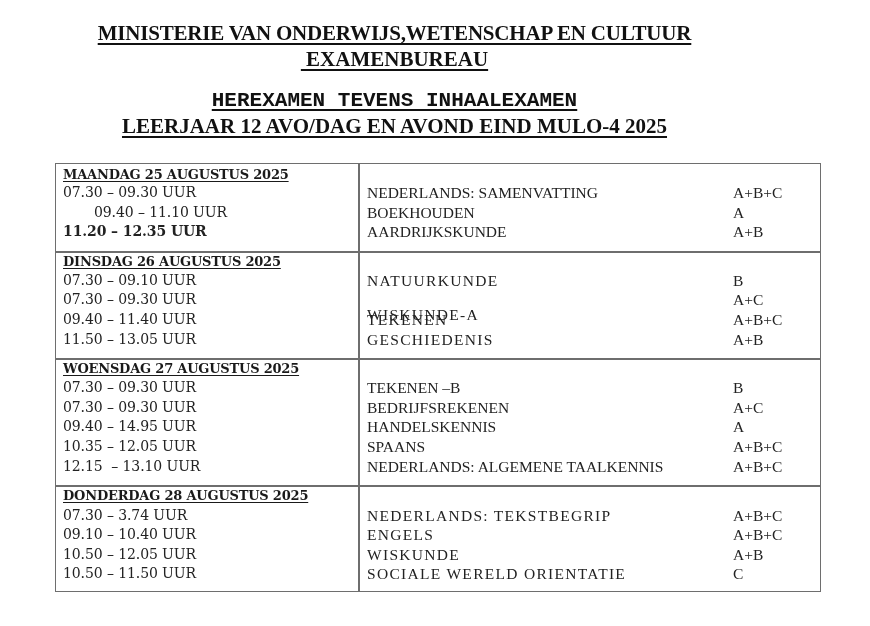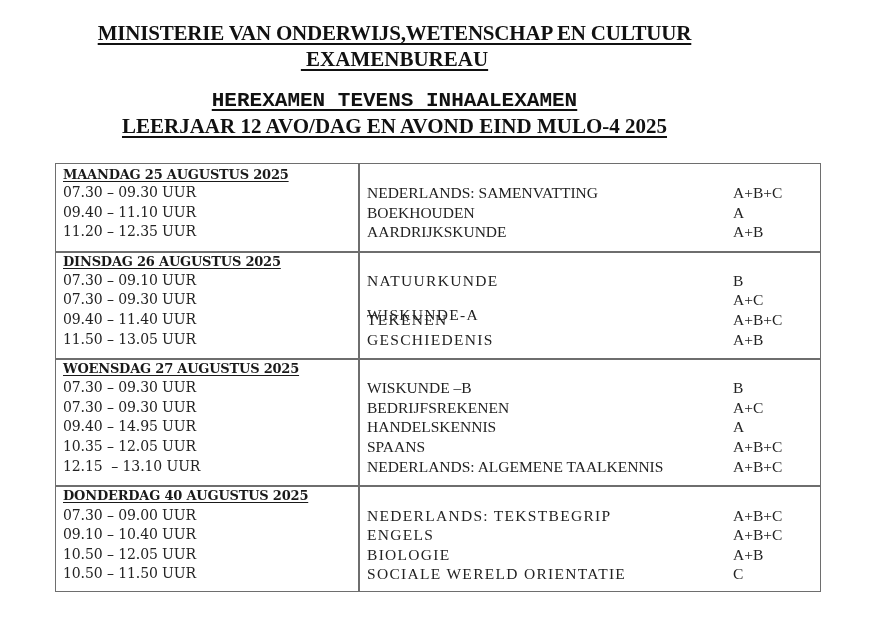--- a/index.html
+++ b/index.html
@@ -51,22 +51,22 @@
 <div class="header h4">LEERJAAR 12 AVO/DAG EN AVOND EIND MULO-4 2025</div>
 
 <div class="table"></div>
 <div class="vline"></div>
 <div class="hline" style="top:251px;"></div>
 <div class="hline" style="top:358px;"></div>
 <div class="hline" style="top:485px;"></div>
 
 <div class="day" style="top:167px;">MAANDAG 25 AUGUSTUS 2025</div>
 <div class="time" style="top:184px;">07.30 – 09.30 UUR</div>
-<div class="time" style="top:204px;">09.40 – 11.10 UUR</div>
-<div class="time" style="top:223px;">11.20 – 12.35 UUR</div>
+<div class="time" style="top:204px;margin-left:31px;">09.40 – 11.10 UUR</div>
+<div class="time" style="top:223px;font-weight:bold;">11.20 – 12.35 UUR</div>
 <div class="subj" style="top:184px;">NEDERLANDS: SAMENVATTING</div>
 <div class="subj" style="top:204px;">BOEKHOUDEN</div>
 <div class="subj" style="top:223px;">AARDRIJKSKUNDE</div>
 <div class="grp" style="top:184px;">A+B+C</div>
 <div class="grp" style="top:204px;">A</div>
 <div class="grp" style="top:223px;">A+B</div>
 
 <div class="day" style="top:254px;">DINSDAG 26 AUGUSTUS 2025</div>
 <div class="time" style="top:272px;">07.30 – 09.10 UUR</div>
 <div class="time" style="top:291px;">07.30 – 09.30 UUR</div>
@@ -80,36 +80,36 @@
 <div class="grp" style="top:291px;">A+C</div>
 <div class="grp" style="top:311px;">A+B+C</div>
 <div class="grp" style="top:331px;">A+B</div>
 
 <div class="day" style="top:361px;">WOENSDAG 27 AUGUSTUS 2025</div>
 <div class="time" style="top:379px;">07.30 – 09.30 UUR</div>
 <div class="time" style="top:399px;">07.30 – 09.30 UUR</div>
 <div class="time" style="top:418px;">09.40 – 14.95 UUR</div>
 <div class="time" style="top:438px;">10.35 – 12.05 UUR</div>
 <div class="time" style="top:458px;white-space:pre;">12.15  – 13.10 UUR</div>
-<div class="subj" style="top:379px;">WISKUNDE –B</div>
+<div class="subj" style="top:379px;">TEKENEN –B</div>
 <div class="subj" style="top:399px;">BEDRIJFSREKENEN</div>
 <div class="subj" style="top:418px;">HANDELSKENNIS</div>
 <div class="subj" style="top:438px;">SPAANS</div>
 <div class="subj" style="top:458px;">NEDERLANDS: ALGEMENE TAALKENNIS</div>
 <div class="grp" style="top:379px;">B</div>
 <div class="grp" style="top:399px;">A+C</div>
 <div class="grp" style="top:418px;">A</div>
 <div class="grp" style="top:438px;">A+B+C</div>
 <div class="grp" style="top:458px;">A+B+C</div>
 
-<div class="day" style="top:488px;">DONDERDAG 40 AUGUSTUS 2025</div>
-<div class="time" style="top:507px;">07.30 – 09.00 UUR</div>
+<div class="day" style="top:488px;">DONDERDAG 28 AUGUSTUS 2025</div>
+<div class="time" style="top:507px;">07.30 – 3.74 UUR</div>
 <div class="time" style="top:526px;">09.10 – 10.40 UUR</div>
 <div class="time" style="top:546px;">10.50 – 12.05 UUR</div>
 <div class="time" style="top:565px;">10.50 – 11.50 UUR</div>
 <div class="subj wide" style="top:507px;text-align:center;">NEDERLANDS: TEKSTBEGRIP</div>
 <div class="subj wide" style="top:526px;">ENGELS</div>
-<div class="subj wide" style="top:546px;">BIOLOGIE</div>
+<div class="subj wide" style="top:546px;">WISKUNDE</div>
 <div class="subj wide" style="top:565px;">SOCIALE WERELD ORIENTATIE</div>
 <div class="grp" style="top:507px;">A+B+C</div>
 <div class="grp" style="top:526px;">A+B+C</div>
 <div class="grp" style="top:546px;">A+B</div>
 <div class="grp" style="top:565px;">C</div>
 
 </body></html>

